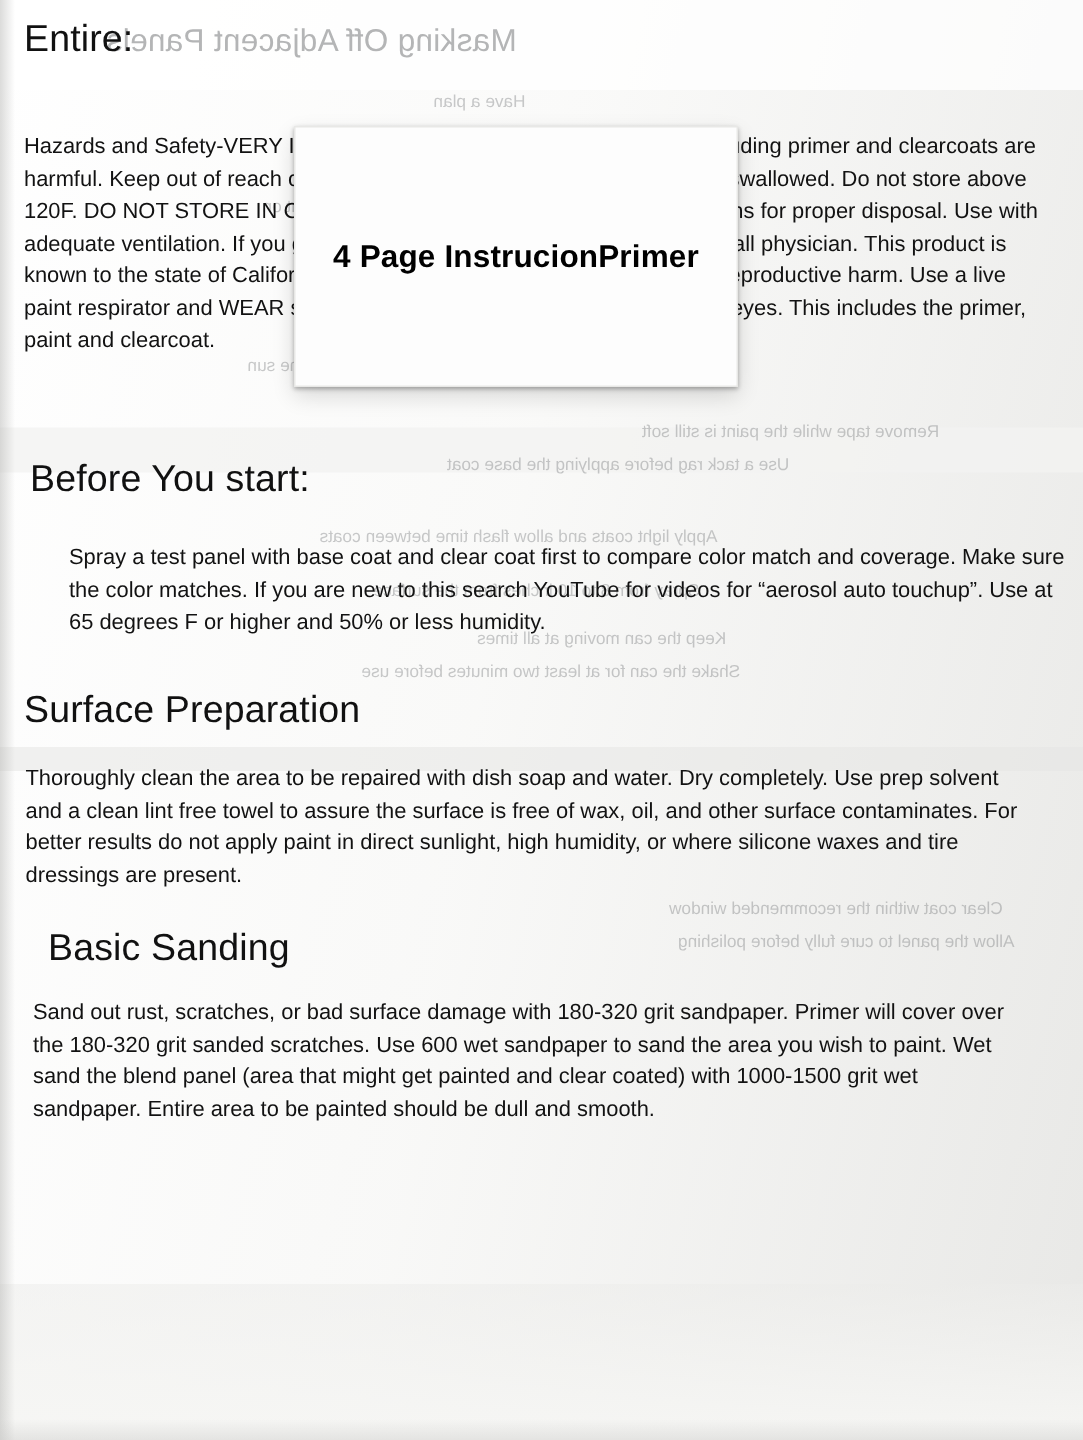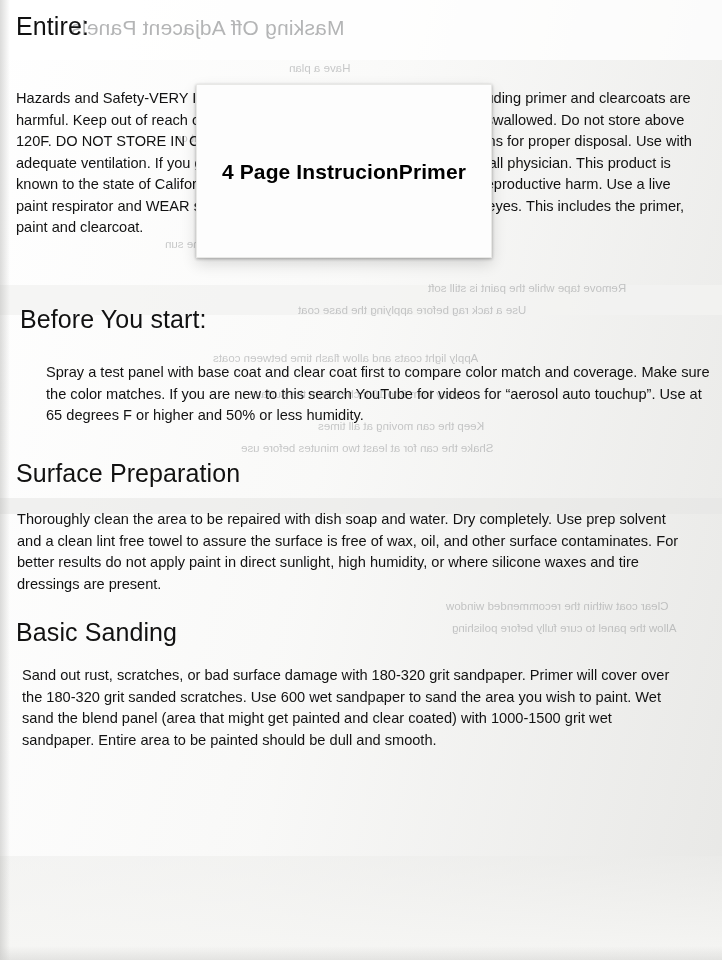--- a/index.html
+++ b/index.html
@@ -153,21 +153,21 @@
 
     <div class="heading" style="left:16px; top:12px;">Entire:</div>
     <div class="para" style="left:16px; top:88px; width:682px;">Hazards and Safety-VERY IMPORTANT. Inhalation of touch-up paint including primer and clearcoats are harmful. Keep out of reach of children. Call a physician IMMEDIATELY if swallowed. Do not store above 120F. DO NOT STORE IN CAR and avoid freezing. Follow local regulations for proper disposal. Use with adequate ventilation. If you get dizzy, stop product use immediately and call physician. This product is known to the state of California to cause birth defects, cancer and other reproductive harm. Use a live paint respirator and WEAR safety goggles when spraying to protect your eyes. This includes the primer, paint and clearcoat.</div>
 
     <div class="heading" style="left:20px; top:305px;">Before You start:</div>
     <div class="para" style="left:18px; top:362px; width:668px;margin-left:28px;">Spray a test panel with base coat and clear coat first to compare color match and coverage. Make sure the color matches.  If you are new to this search YouTube for videos for “aerosol auto touchup”.  Use at 65 degrees F or higher and 50% or less humidity.</div>
 
     <div class="heading" style="left:16px; top:459px;">Surface Preparation</div>
     <div class="para" style="left:17px; top:509px; width:672px;">Thoroughly clean the area to be repaired with dish soap and water.  Dry completely. Use prep solvent and a clean lint free towel to assure the surface is free of wax, oil, and other surface contaminates. For better results do not apply paint in direct sunlight, high humidity, or where silicone waxes and tire dressings are present.</div>
 
-    <div class="heading" style="left:16px; top:618px;text-align:center;">Basic Sanding</div>
+    <div class="heading" style="left:32px; top:618px;text-align:center;">Basic Sanding</div>
     <div class="para" style="left:22px; top:665px; width:666px;">Sand out rust, scratches, or bad surface damage with 180-320 grit sandpaper. Primer will cover over the 180-320 grit sanded scratches. Use 600 wet sandpaper to sand the area you wish to paint. Wet sand the blend panel (area that might get painted and clear coated) with 1000-1500 grit wet sandpaper. Entire area to be painted should be dull and smooth.</div>
 
   </div>
 
   <div class="card">
     <div class="card-line">4 Page Instrucion</div>
     <div class="card-line">Primer</div>
   </div>
 
   <div class="edge-shadow-left"></div>

